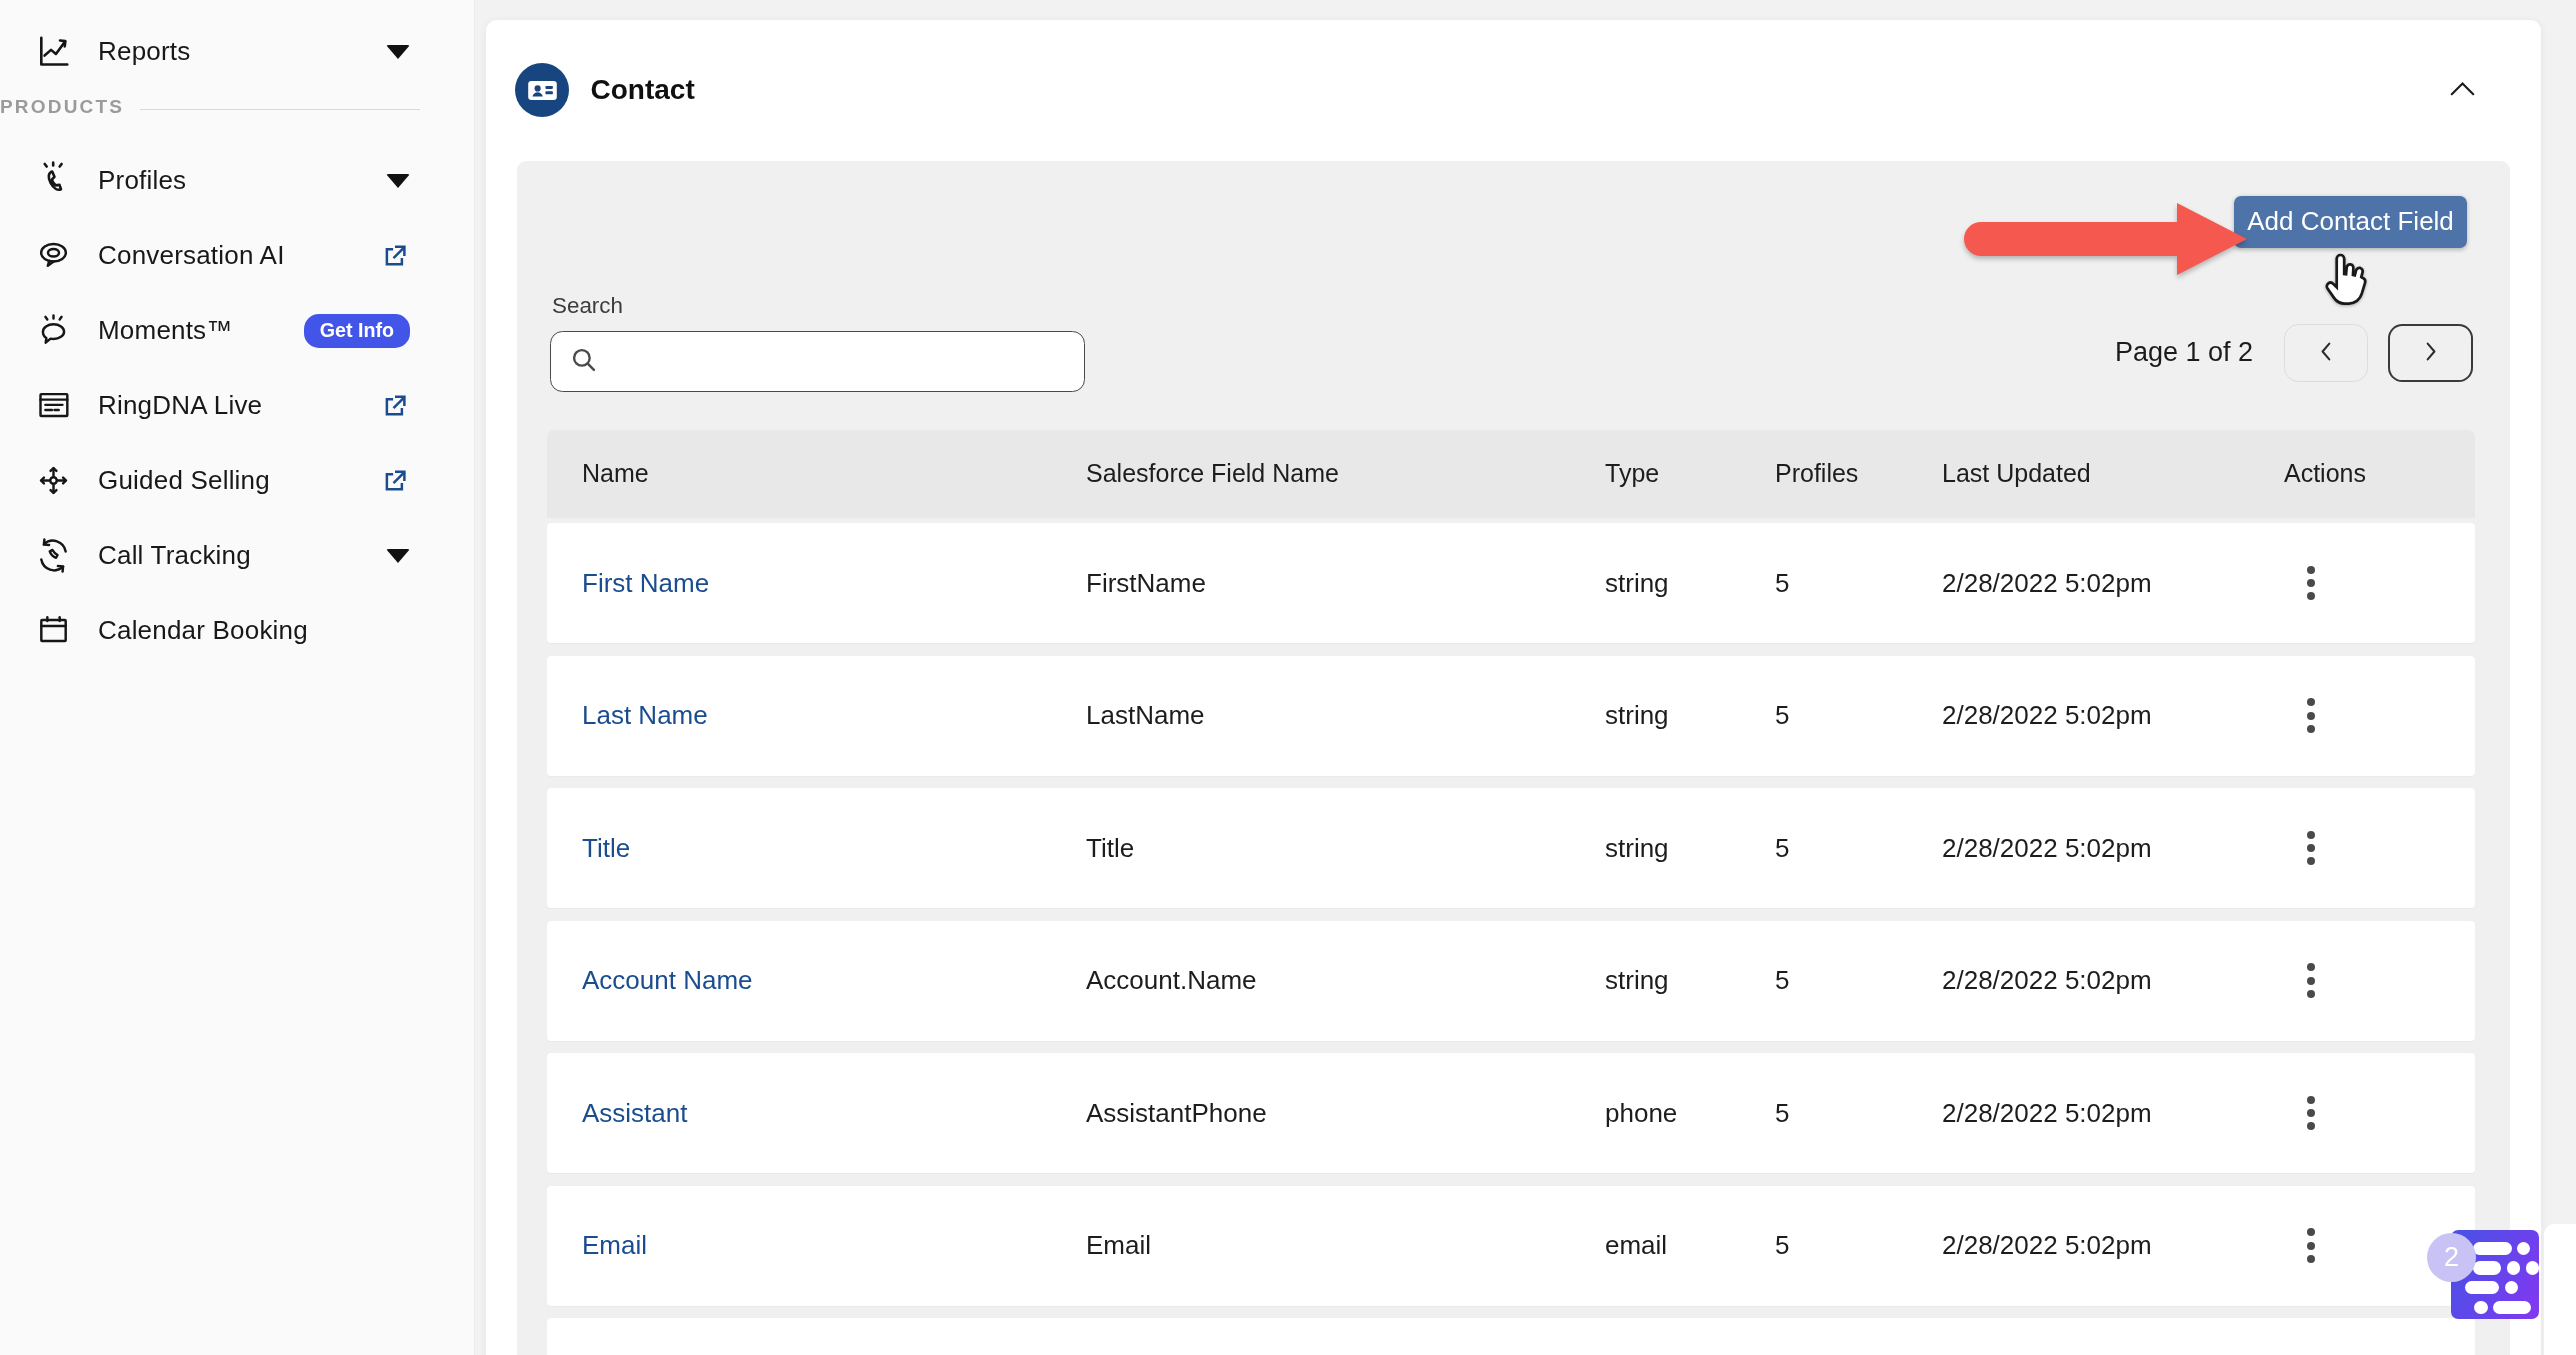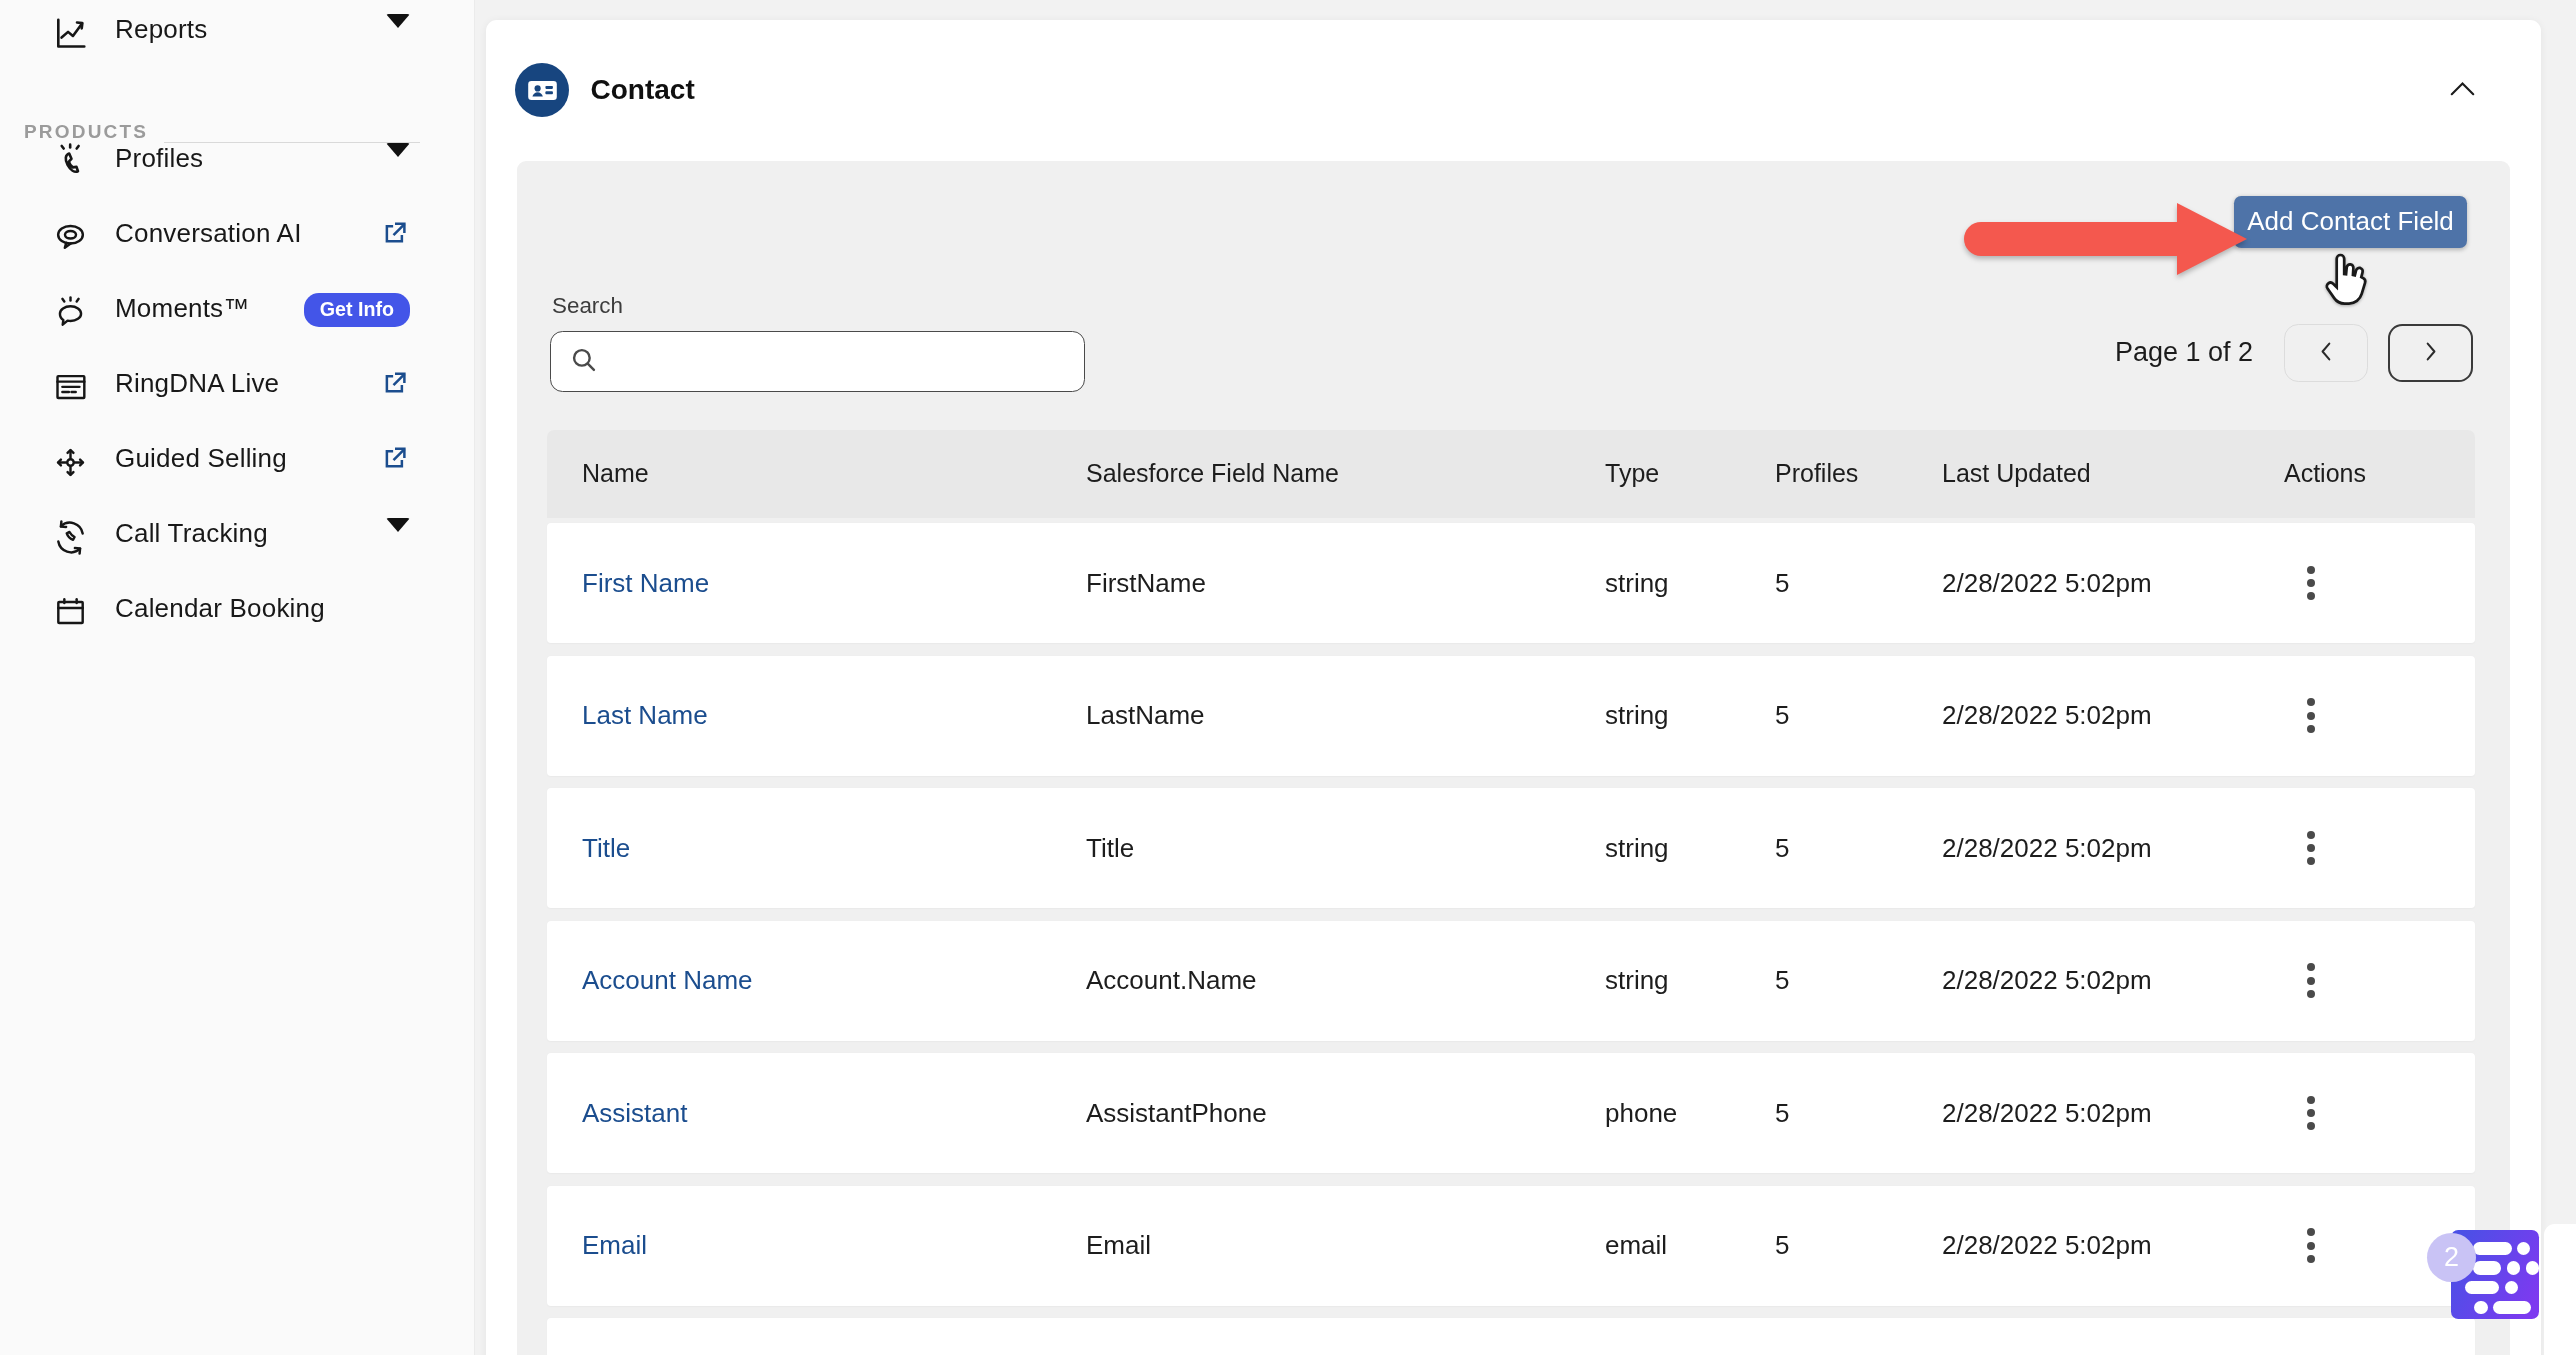--- a/index.html
+++ b/index.html
@@ -3,35 +3,35 @@
 <meta charset="utf-8">
 <style>
   * { margin:0; padding:0; box-sizing:border-box; }
   html,body { width:2576px; height:1356px; }
   body { font-family:"Liberation Sans", sans-serif; background:#f2f2f2; overflow:hidden; }
   .page { position:relative; width:2576px; height:1356px; overflow:hidden; }
 
   
   .sidebar { position:absolute; left:0; top:0; width:475px; height:100%;
              background:#fafafa; border-right:0.9px solid #ebebeb; padding-top:14.3px; }
-  .side-item { display:flex; align-items:flex-start; height:75px; padding-left:51px;
+  .side-item { display:flex; align-items:center; height:75px; padding-left:34px;
                font-size:26px; color:#181818; cursor:pointer; }
   .side-item .ic { width:39px; height:39px; margin-right:25px; display:flex;
                    align-items:center; justify-content:center; flex:none; }
   .side-item .ic svg { width:39px; height:39px; }
   .side-item .lbl { flex:1; letter-spacing:0.2px; }
   .trail { margin-right:64px; display:flex; align-items:center; }
   .caret-down { width:0; height:0; border-left:12.5px solid transparent;
                 border-right:12.5px solid transparent; border-top:14.3px solid #111;
                 border-radius:2.7px; }
   .ext-link svg { width:30px; height:30px; }
   .badge-pill { background:#4355e8; color:#fff; font-size:19.7px; font-weight:bold;
                 padding:4.5px 16px 6.3px 16px; border-radius:15px; white-space:nowrap; }
-  .section-row { display:flex; align-items:flex-end; height:47px; margin-top:7.2px;
-                 padding-left:24px; }
+  .section-row { display:flex; align-items:flex-start; height:47px; margin-top:7.2px;
+                 }
   .section-label { font-size:19px; font-weight:bold; color:#9b9b9b; letter-spacing:2.2px; }
   .section-line { flex:1; border-top:1.8px solid #d9d9d9; margin:12.5px 54px 0 16px; }
 
   
   .card { position:absolute; left:486px; top:19.7px; width:2055px; height:1431px;
           background:#fff; border-radius:10.7px; box-shadow:0 1.8px 9px rgba(0,0,0,.06); }
   .card-header { display:flex; align-items:center; height:141px; padding:0 57px 0 29px; }
   .contact-circle { width:54px; height:54px; border-radius:50%; background:#17457f;
                     display:flex; align-items:center; justify-content:center; margin-right:21.5px; flex:none; }
   .contact-circle svg { width:39px; height:39px; }

